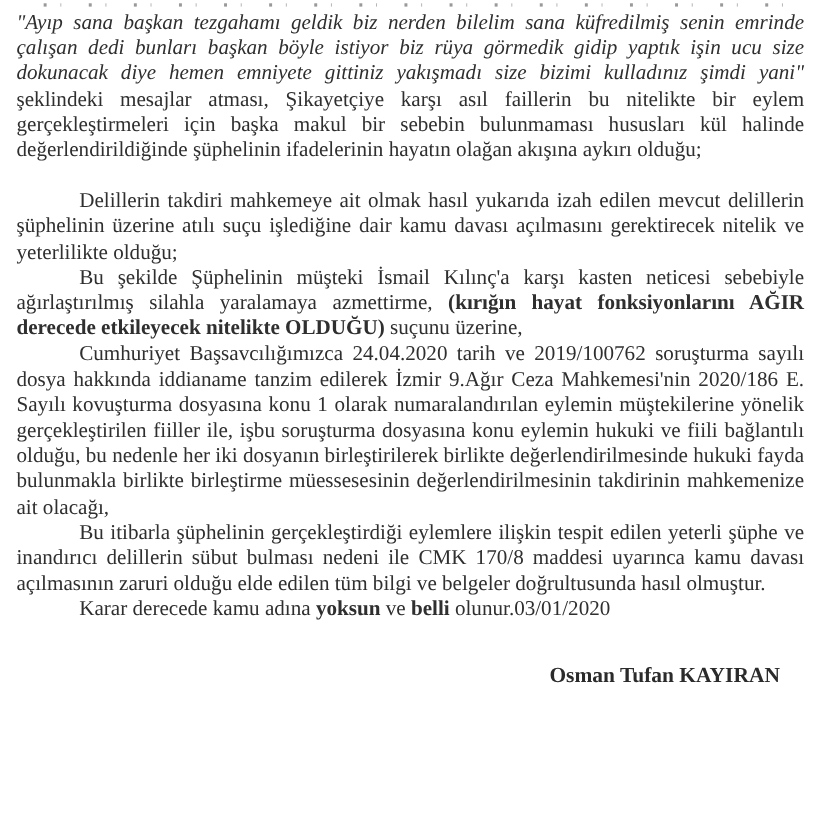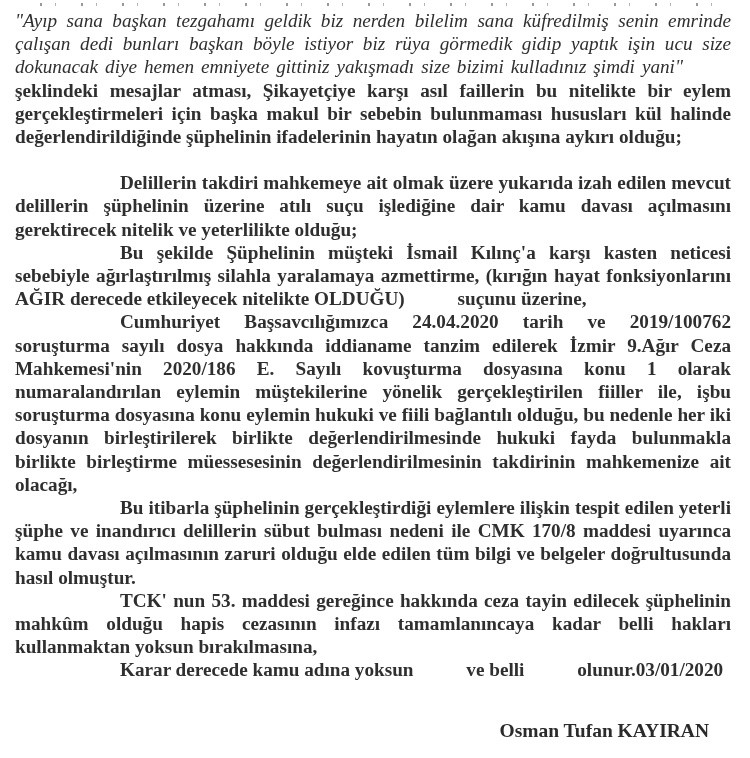--- a/index.html
+++ b/index.html
@@ -45,39 +45,38 @@
     text-align: justify;
   }
   .body-text p.indent {
     text-indent: 57px;
   }
   .spacer {
     height: 23px;
   }
   .run-italic { font-style: italic; }
   .run-bold   { font-weight: bold; }
-  .run-normal { font-style: normal; font-weight: bold; margin-left: 48px; }
+  .run-normal { font-style: normal; font-weight: normal; }
   .signature {
     margin-top: 37px;
     padding-right: 22px;
     text-align: right;
     font-weight: bold;
     font-size: 19.5px;
     color: #2b2b2b;
   }
 </style>
 </head>
 <body>
 
 <div class="page">
   <div class="clipped-top"></div>
   <div class="body-text">
       <p class="para"><span class="run-italic">"Ayıp sana başkan tezgahamı geldik biz nerden bilelim sana küfredilmiş senin emrinde çalışan dedi bunları başkan böyle istiyor biz rüya görmedik gidip yaptık işin ucu size dokunacak diye hemen emniyete gittiniz yakışmadı size bizimi kulladınız şimdi yani"</span><span class="run-normal"> şeklindeki mesajlar atması, Şikayetçiye karşı asıl faillerin bu nitelikte bir eylem gerçekleştirmeleri için başka makul bir sebebin bulunmaması hususları kül halinde değerlendirildiğinde şüphelinin ifadelerinin hayatın olağan akışına aykırı olduğu;</span></p>
       <div class="spacer"></div>
-      <p class="para indent"><span class="run-normal">Delillerin takdiri mahkemeye ait olmak üzere yukarıda izah edilen mevcut delillerin şüphelinin üzerine atılı suçu işlediğine dair kamu davası açılmasını gerektirecek nitelik ve yeterlilikte olduğu;</span></p>
+      <p class="para indent"><span class="run-normal">Delillerin takdiri mahkemeye ait olmak hasıl yukarıda izah edilen mevcut delillerin şüphelinin üzerine atılı suçu işlediğine dair kamu davası açılmasını gerektirecek nitelik ve yeterlilikte olduğu;</span></p>
       <p class="para indent"><span class="run-normal">Bu şekilde Şüphelinin müşteki İsmail Kılınç'a karşı kasten neticesi sebebiyle ağırlaştırılmış silahla yaralamaya azmettirme, </span><span class="run-bold">(kırığın hayat fonksiyonlarını AĞIR derecede etkileyecek nitelikte OLDUĞU)</span><span class="run-normal"> suçunu üzerine,</span></p>
       <p class="para indent"><span class="run-normal">Cumhuriyet Başsavcılığımızca 24.04.2020 tarih ve 2019/100762 soruşturma sayılı dosya hakkında iddianame tanzim edilerek İzmir 9.Ağır Ceza Mahkemesi'nin 2020/186 E. Sayılı kovuşturma dosyasına konu 1 olarak numaralandırılan eylemin müştekilerine yönelik gerçekleştirilen fiiller ile, işbu soruşturma dosyasına konu eylemin hukuki ve fiili bağlantılı olduğu, bu nedenle her iki dosyanın birleştirilerek birlikte değerlendirilmesinde hukuki fayda bulunmakla birlikte birleştirme müessesesinin değerlendirilmesinin takdirinin mahkemenize ait olacağı,</span></p>
       <p class="para indent"><span class="run-normal">Bu itibarla şüphelinin gerçekleştirdiği eylemlere ilişkin tespit edilen yeterli şüphe ve inandırıcı delillerin sübut bulması nedeni ile CMK 170/8 maddesi uyarınca kamu davası açılmasının zaruri olduğu elde edilen tüm bilgi ve belgeler doğrultusunda hasıl olmuştur.</span></p>
-      <p class="para indent"><span class="run-normal">TCK' nun 53. maddesi gereğince hakkında ceza tayin edilecek şüphelinin mahkûm olduğu hapis cezasının infazı tamamlanıncaya kadar </span><span class="run-bold">belli hakları kullanmaktan yoksun bırakılmasına,</span></p>
       <p class="para indent"><span class="run-normal">Karar derecede kamu adına </span><span class="run-bold">yoksun</span><span class="run-normal"> ve </span><span class="run-bold">belli</span><span class="run-normal"> olunur.03/01/2020</span></p>
     </div>
   <div class="signature">Osman Tufan KAYIRAN</div>
 </div>
 
 </body></html>

